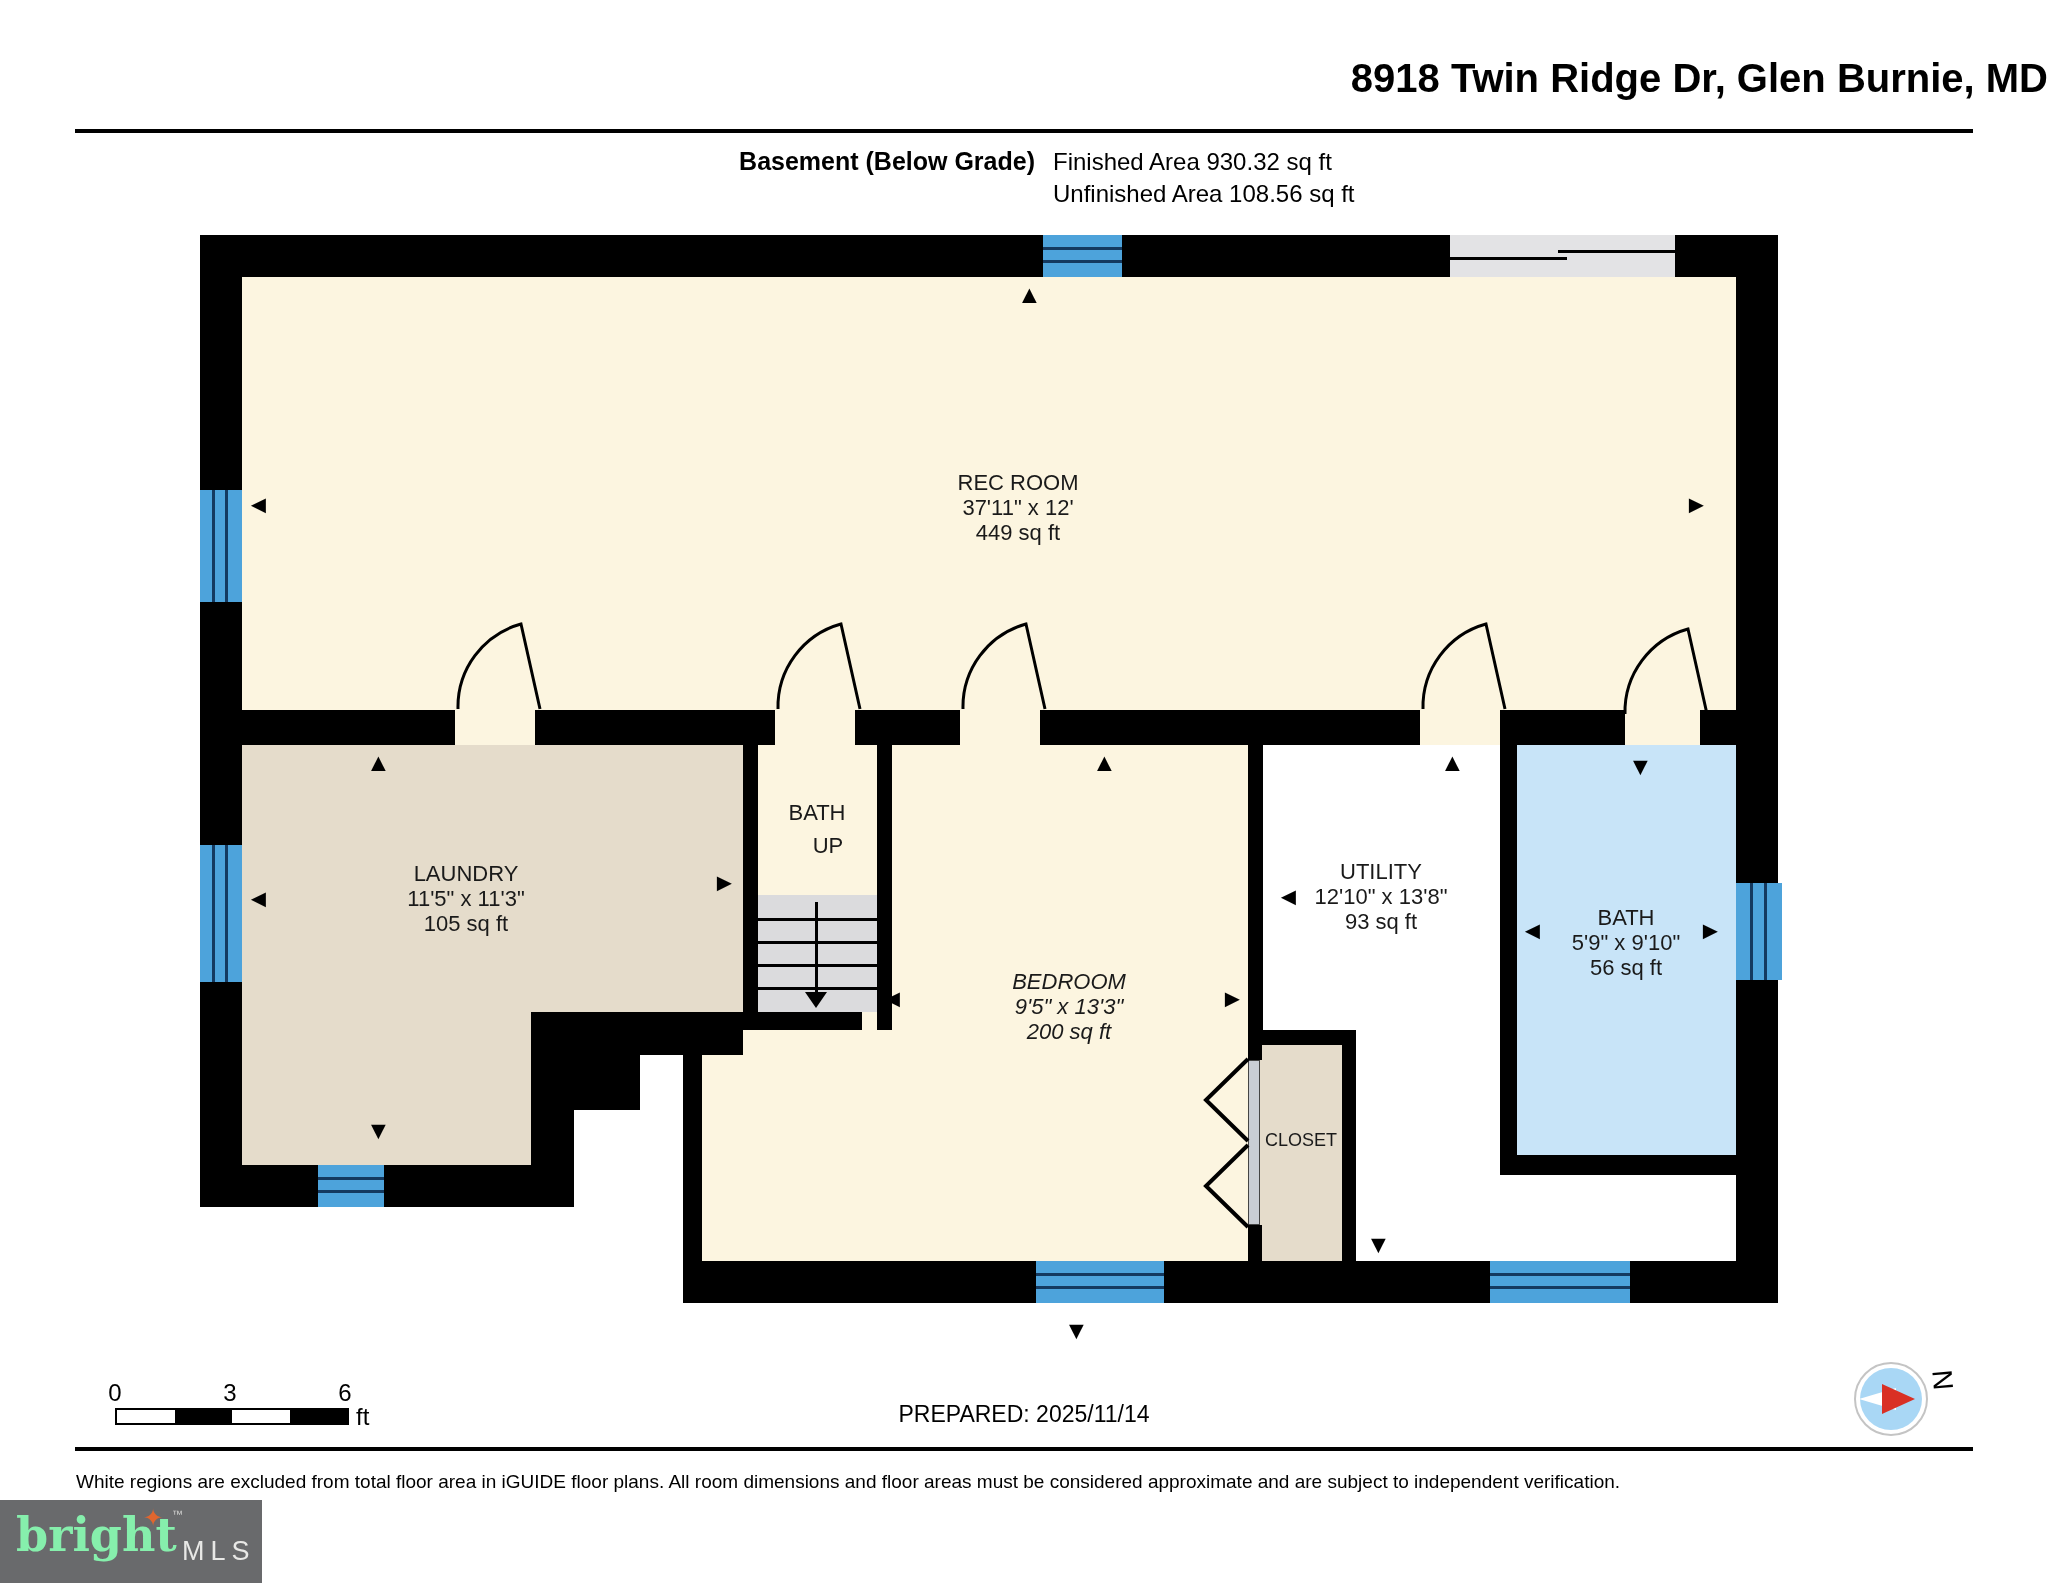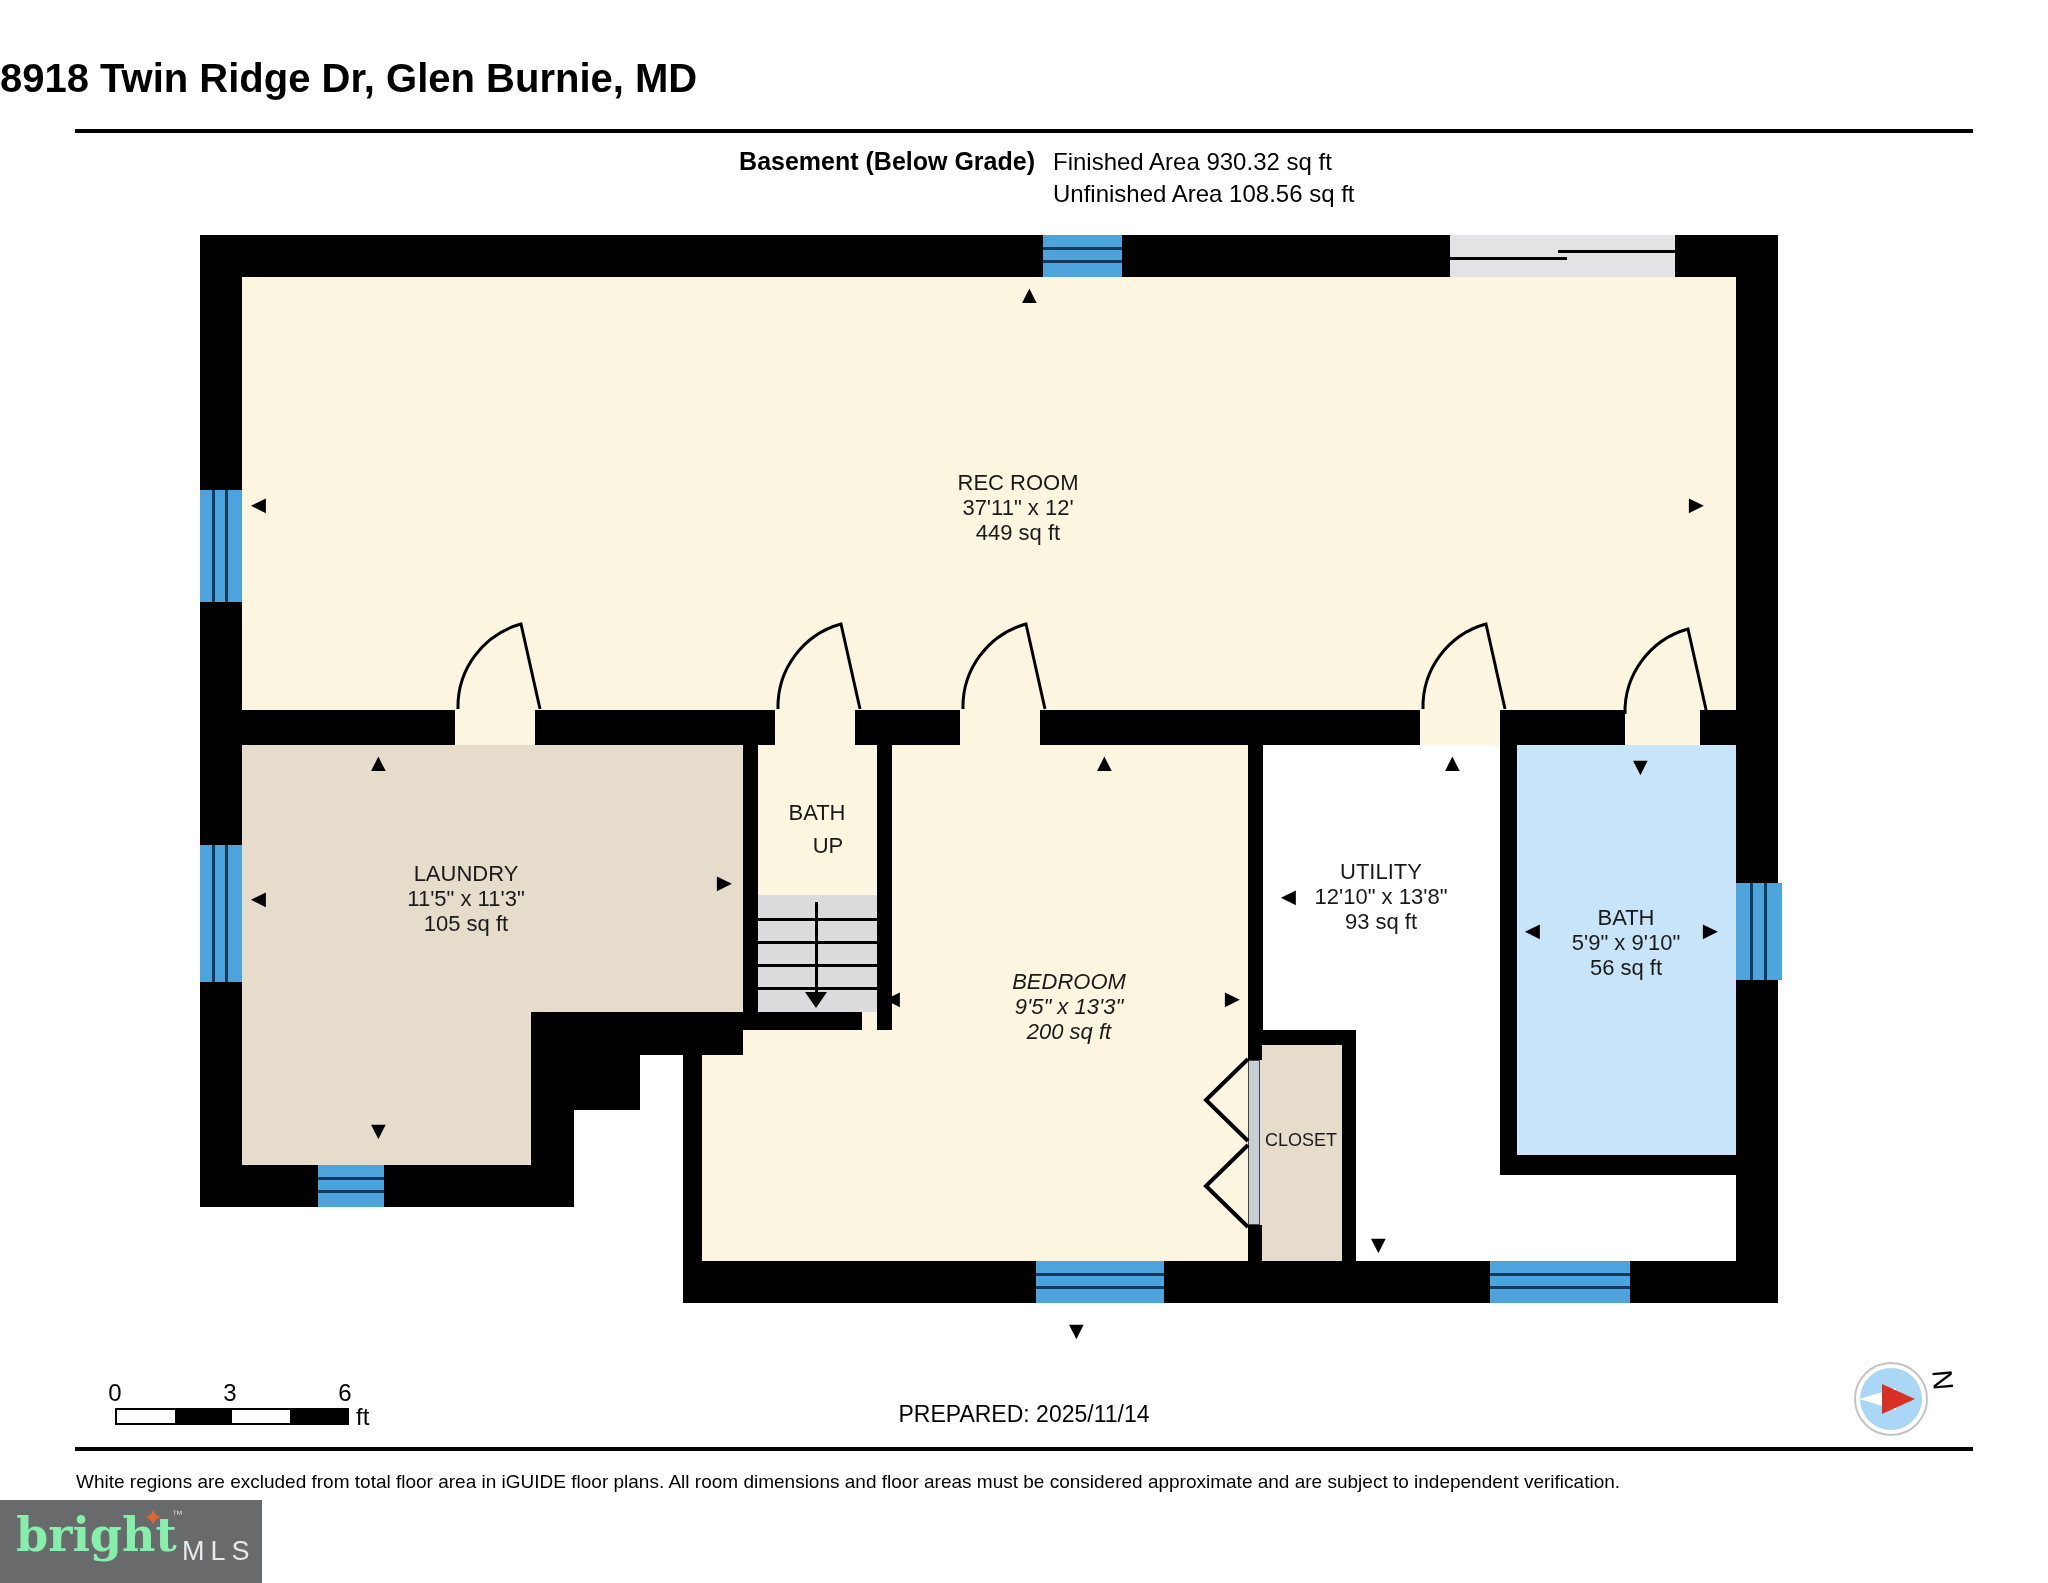--- a/index.html
+++ b/index.html
@@ -1,19 +1,19 @@
 <!DOCTYPE html>
 <html><head>
 <meta charset="utf-8">
 <style>
   html,body{margin:0;padding:0;background:#fff;}
   body{width:2048px;height:1583px;position:relative;font-family:"Liberation Sans",sans-serif;color:#000;overflow:hidden;}
   .abs{position:absolute;}
   
-  .title{left:0;top:56px;width:2048px;text-align:left;font-size:40px;font-weight:bold;}
+  .title{left:0;top:56px;width:2048px;text-align:right;font-size:40px;font-weight:bold;}
   .rule{left:75px;width:1898px;height:4px;background:#000;}
   .floorlabel{left:560px;top:147px;width:475px;text-align:right;font-size:25px;font-weight:bold;}
   .arealine{left:1053px;font-size:24px;}
   
   .wall{position:absolute;background:#000;}
   .room{position:absolute;}
   .rec{background:#FCF5E0;}
   .beige{background:#E5DCCB;}
   .blue{background:#C8E4F8;}
   .stairs{background:#DBDBDD;}

